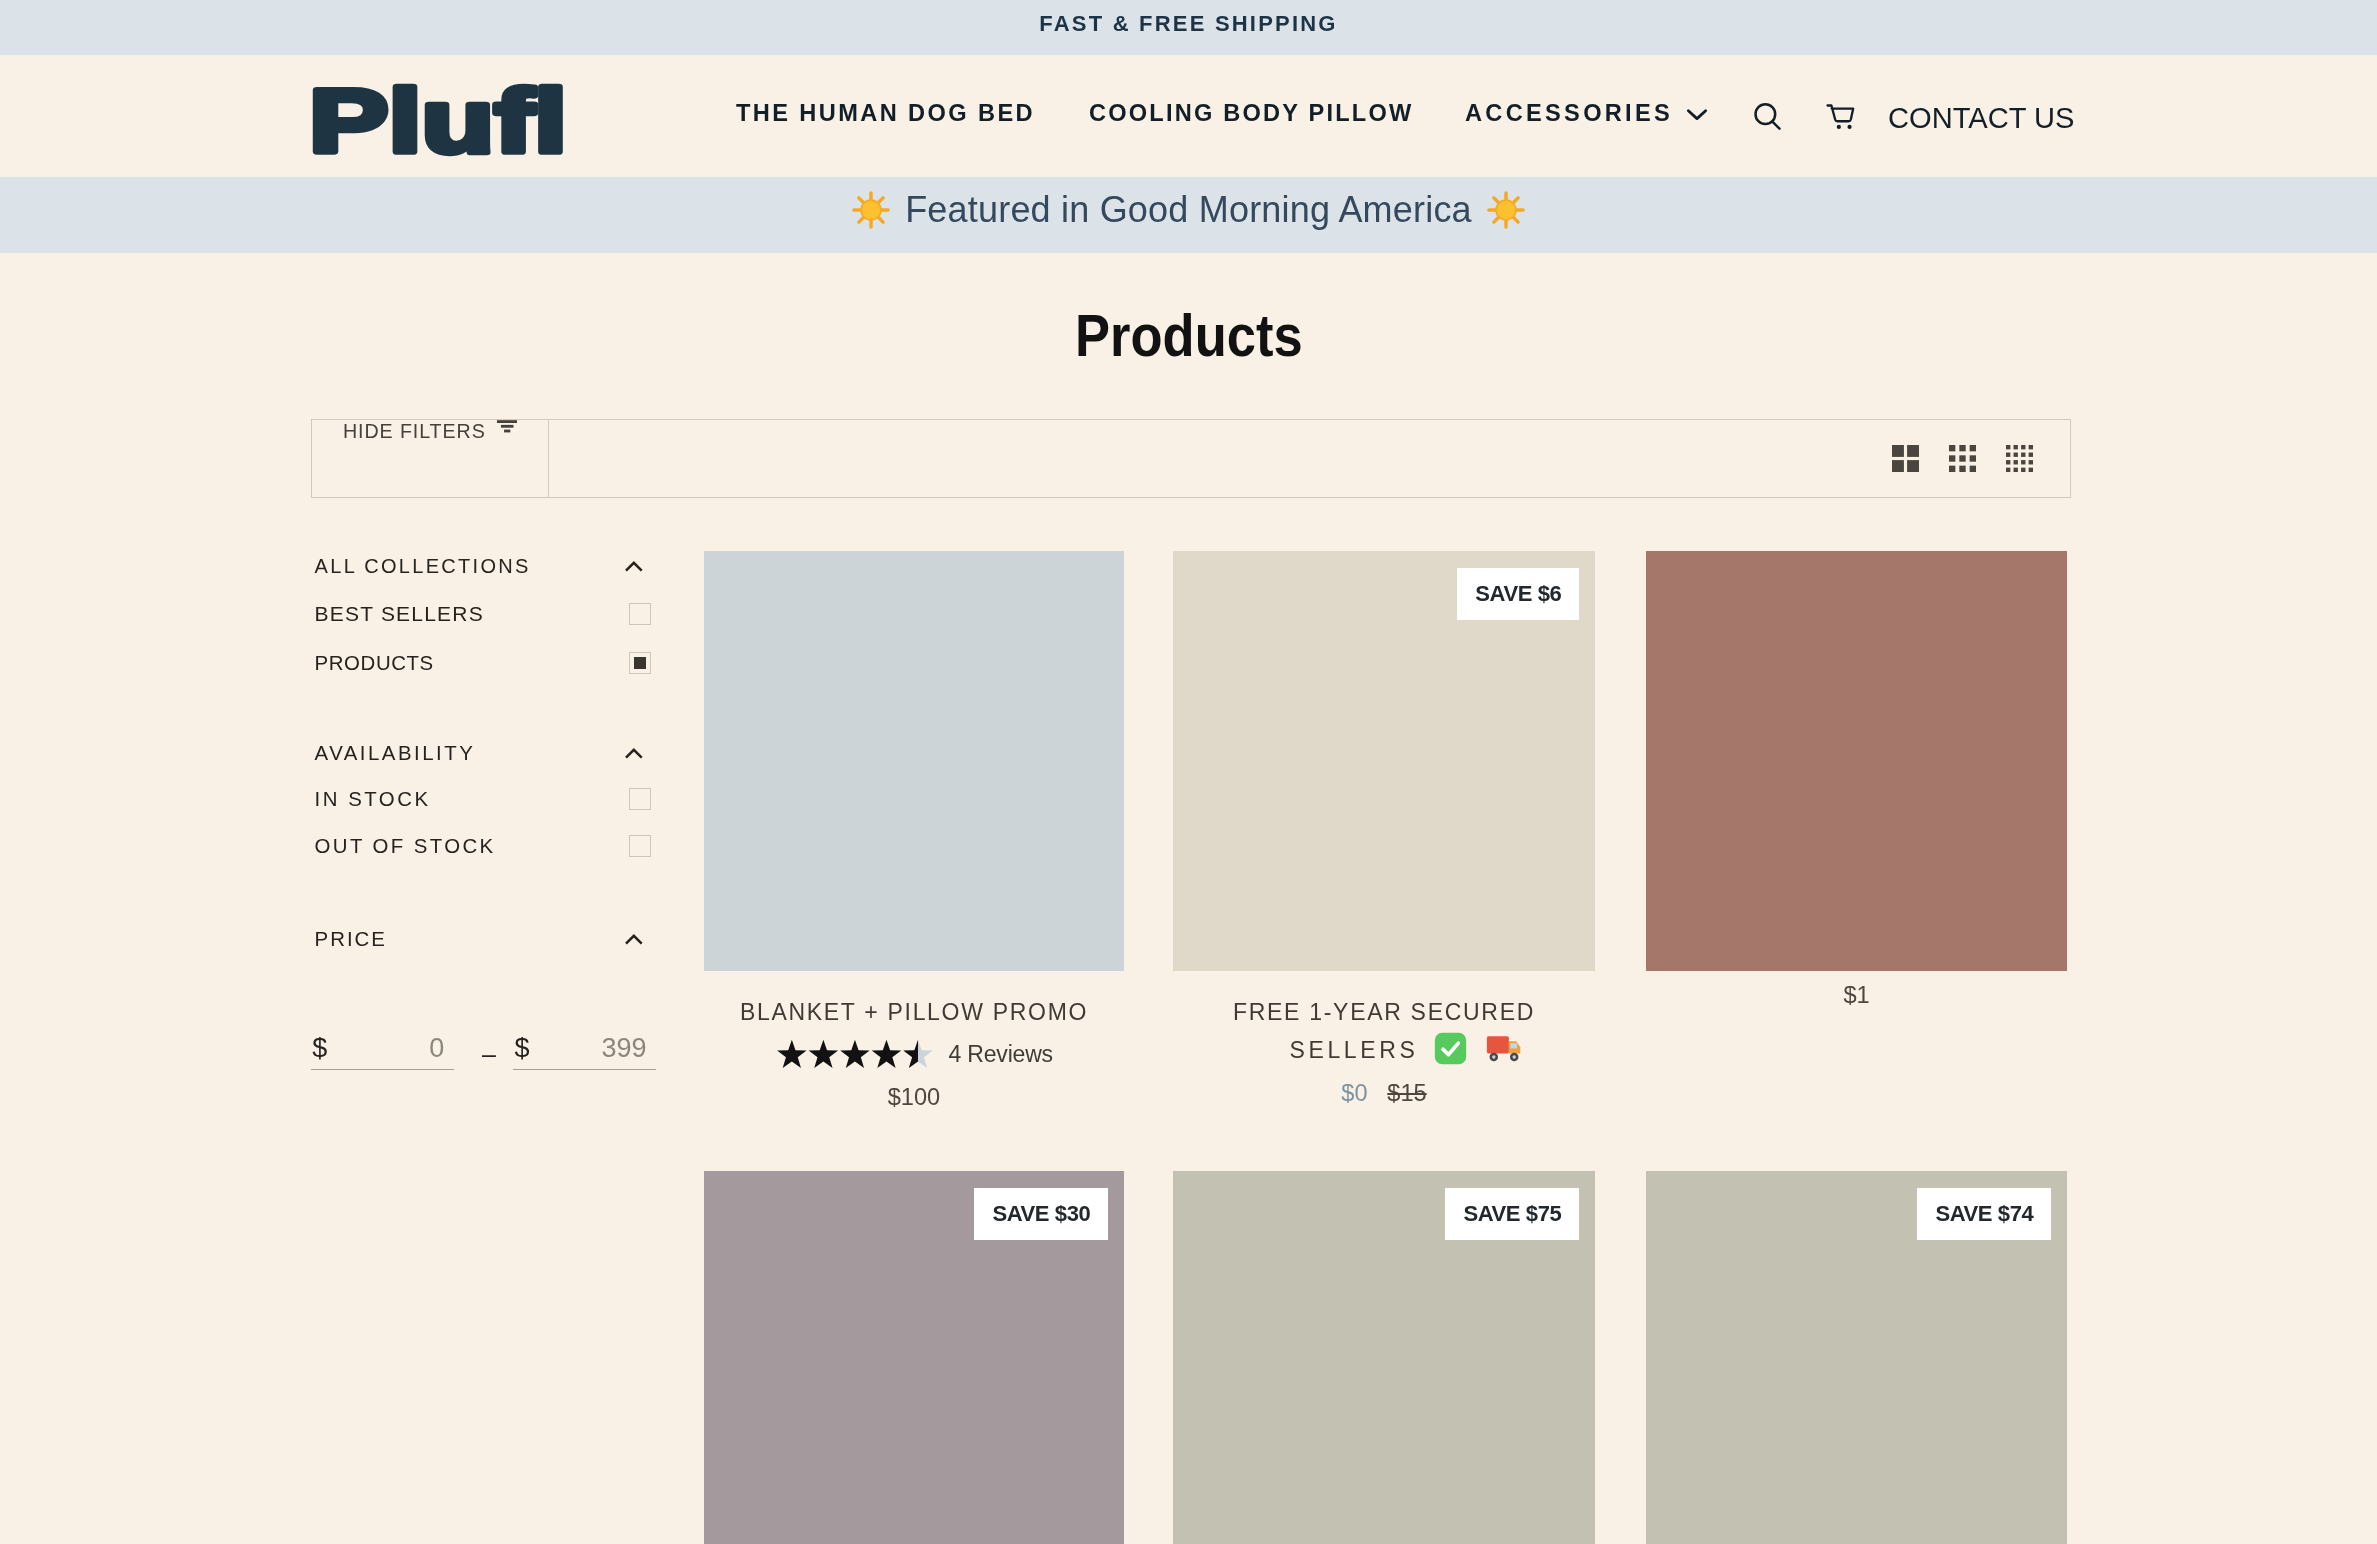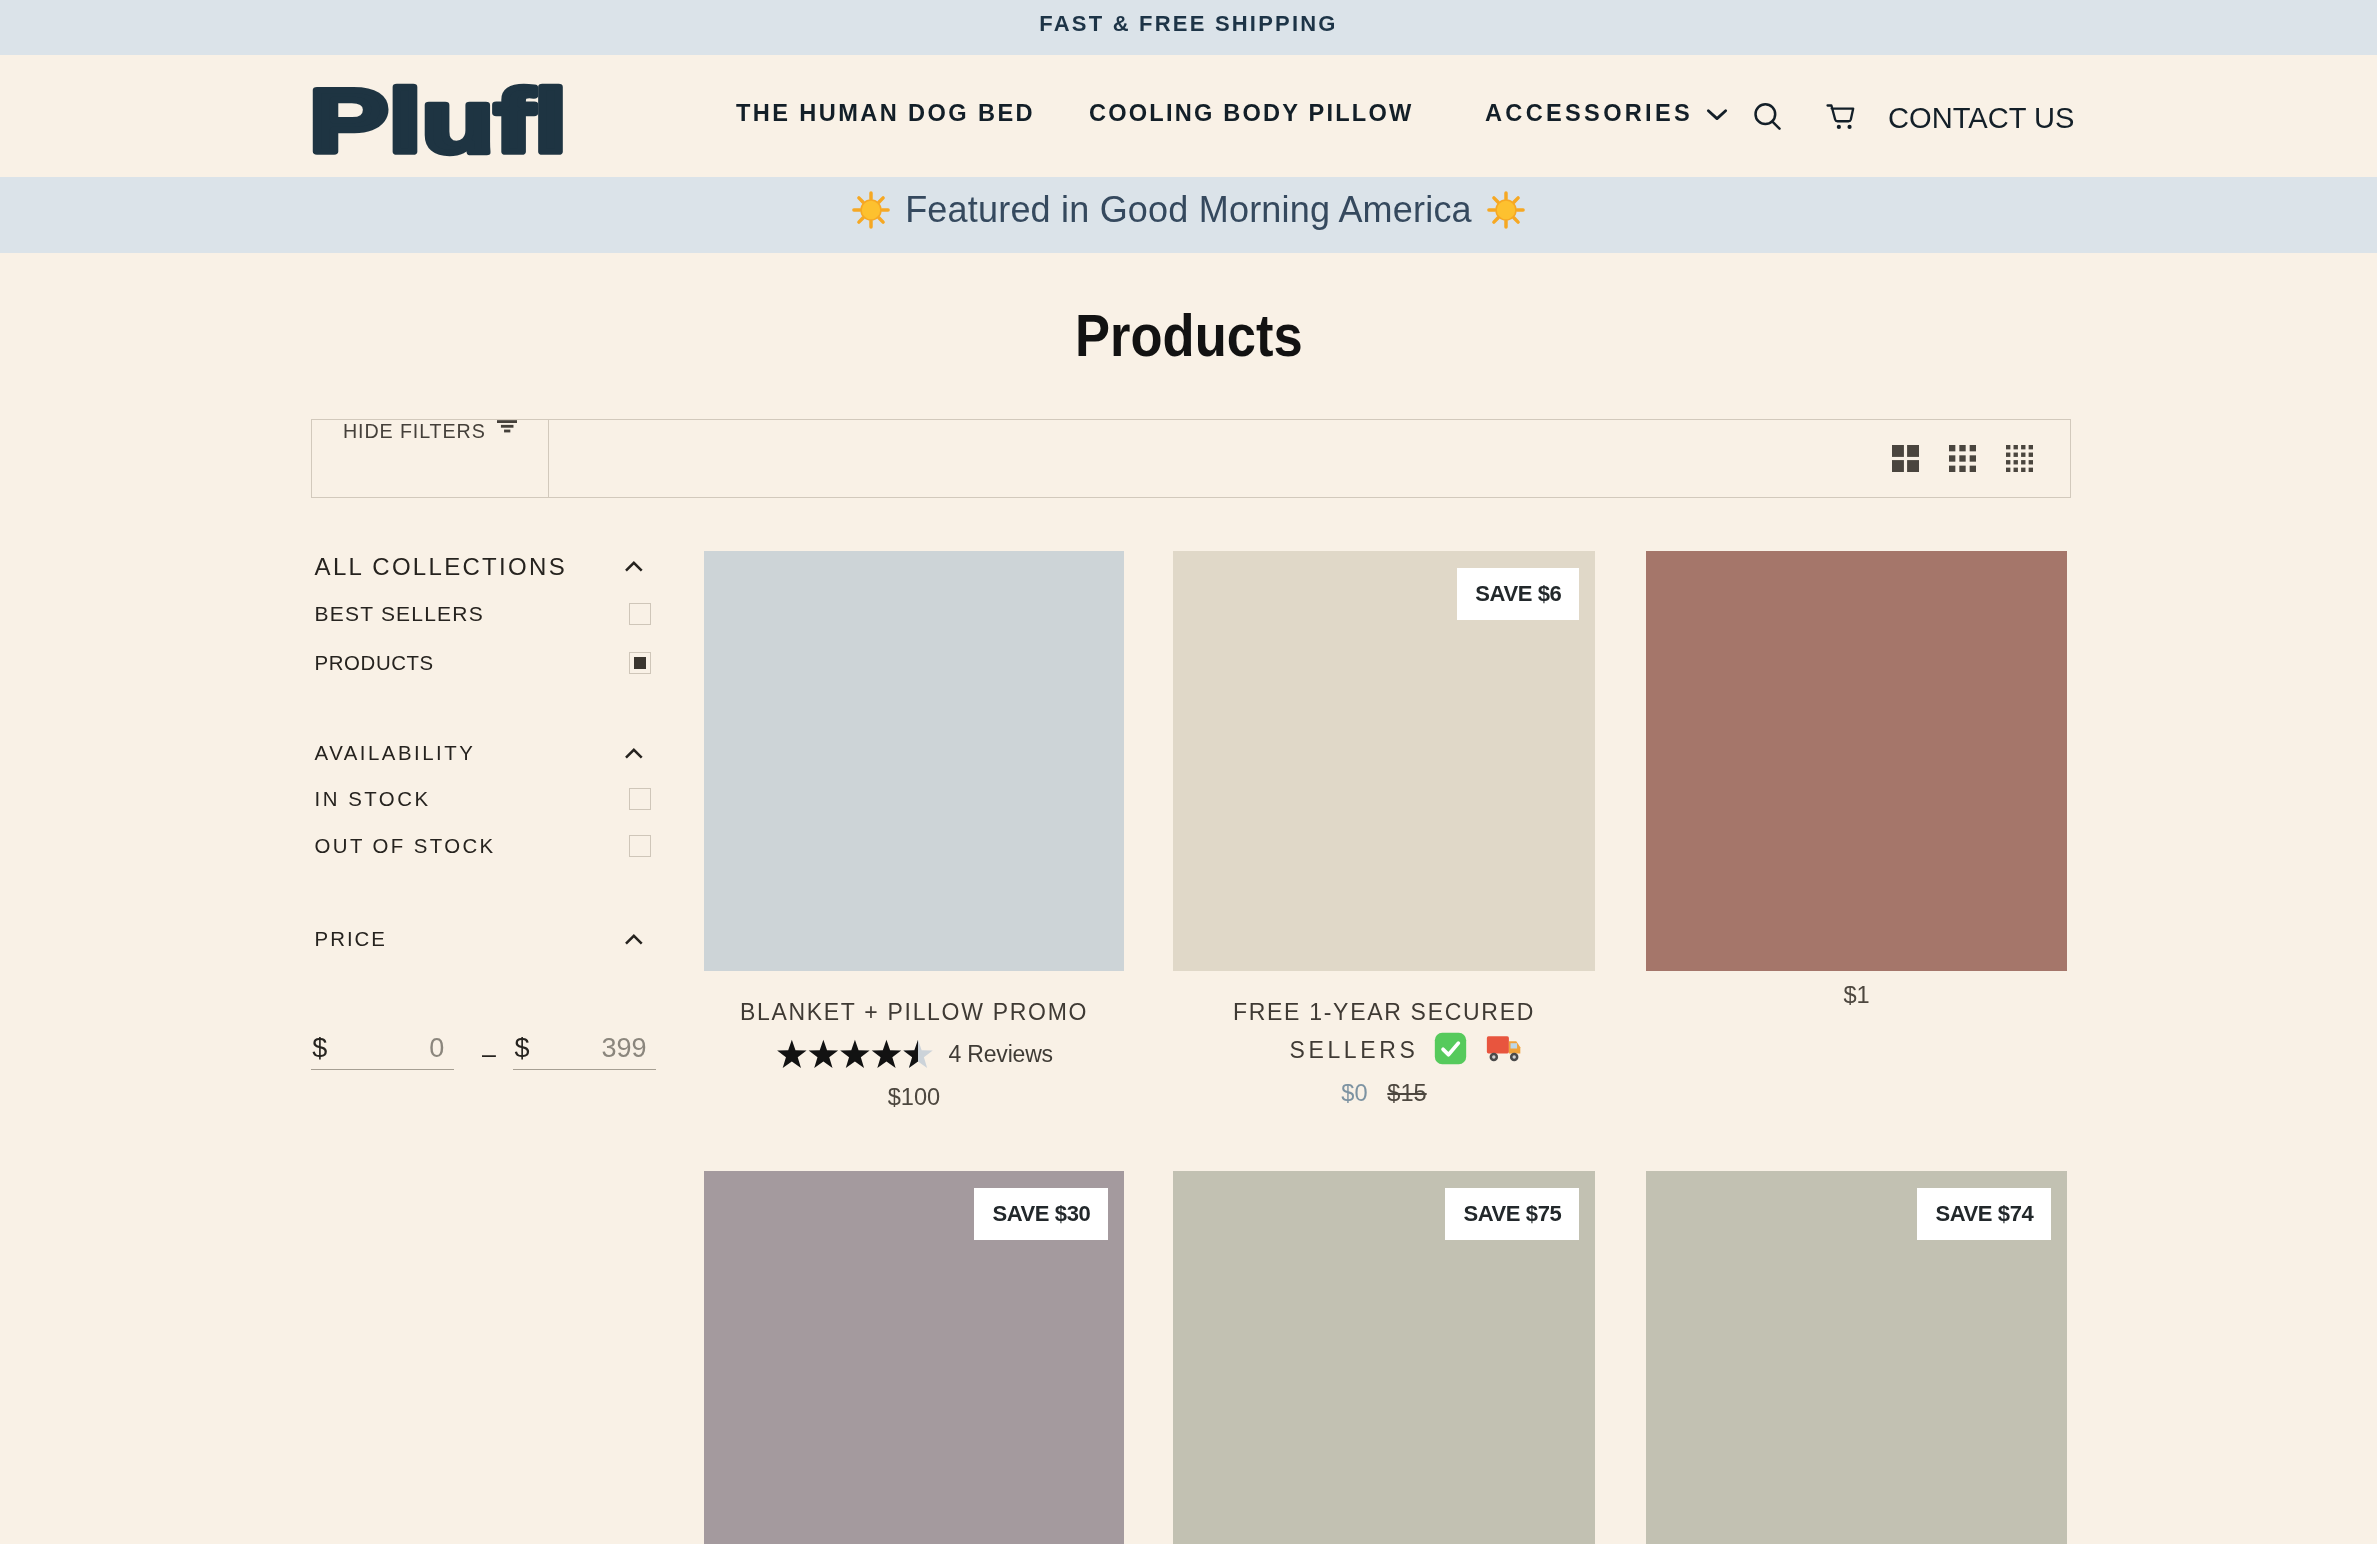--- a/index.html
+++ b/index.html
@@ -20,21 +20,21 @@
   font-size:59px; line-height:59px; font-weight:700; color:#121212; }
 h1.products span { display:inline-block; transform:scaleX(0.89); }
 .toolbar { position:absolute; left:311px; top:419px; width:1760px; height:79px;
   border:1.6px solid #d2c9bc; display:flex; align-items:stretch; }
 .tcell { display:flex; justify-content:center; gap:11px; }
 .tcell1 { width:237px; border-right:1.6px solid #d2c9bc; }
 .tcell2 { width:322px; border-right:1.6px solid #d2c9bc; }
 .tcell3 { flex:1; display:flex; align-items:center; justify-content:flex-end; gap:30px; padding-right:37px; }
 .tlabel { font-size:19.7px; color:#45403a; font-weight:400; }
 .sidebar { position:absolute; left:313px; top:550px; width:338px; height:550px; }
-.stext { position:absolute; left:1.6px; font-size:24px; color:#26231f; font-weight:400; line-height:25px; white-space:nowrap; }
+.stext { position:absolute; left:1.6px; font-size:20px; color:#26231f; font-weight:400; line-height:25px; white-space:nowrap; }
 .schev { position:absolute; left:311px; width:19.7px; }
 .cb { position:absolute; left:316px; width:22px; height:22px; border:1.6px solid #cfc6b9;
   display:flex; align-items:center; justify-content:center; }
 .cb .in { width:12.6px; height:12.6px; background:#3a352e; }
 .grid { position:absolute; left:704px; top:551px; width:1362px; }
 .card { position:absolute; width:420px; }
 .c1 { left:0; top:0; }
 .c2 { left:469px; top:0; width:422px; }
 .c3 { left:942px; top:0; width:421px; }
 .c4 { left:0; top:620px; }
@@ -57,21 +57,21 @@
     <span>FAST &amp; FREE SHIPPING</span>
   </div>
 
 <div class="hdr">
   <svg class="logo" width="256" height="86" viewBox="0 0 326 110">
     <text x="-2" y="106" font-family="Liberation Sans" font-weight="700" font-size="114" fill="#1e3442" stroke="#1e3442" stroke-width="8" stroke-linejoin="round" textLength="330" lengthAdjust="spacingAndGlyphs">Plufl</text>
   </svg>
   <div class="nav navitem" style="left:736px; letter-spacing:2.4px;">THE HUMAN DOG BED</div>
   <div class="nav navitem" style="left:1089px; letter-spacing:2.2px;">COOLING BODY PILLOW</div>
   <div class="nav" style="left:1465px; gap:12.6px;">
-    <span class="navitem" style="letter-spacing:3.3px;margin-left:20px;">ACCESSORIES</span>
+    <span class="navitem" style="letter-spacing:3.3px;">ACCESSORIES</span>
     <svg width="22" height="13.4" viewBox="0 0 28 17" style="margin-top:3.1px;">
         <path d="M3 3.5 L14 13.5 L25 3.5" fill="none" stroke="#131f28" stroke-width="3.6" stroke-linecap="round" stroke-linejoin="round"></path>
       </svg>
   </div>
   <div class="nav" style="left:1752px; top:0;">
     <svg width="33" height="35" viewBox="0 0 42 44">
         <circle cx="17" cy="19" r="12.5" fill="none" stroke="#131f28" stroke-width="3.2"></circle>
         <path d="M26 28.5 L35 37.5" stroke="#131f28" stroke-width="3.2" stroke-linecap="round"></path>
       </svg>
   </div>

